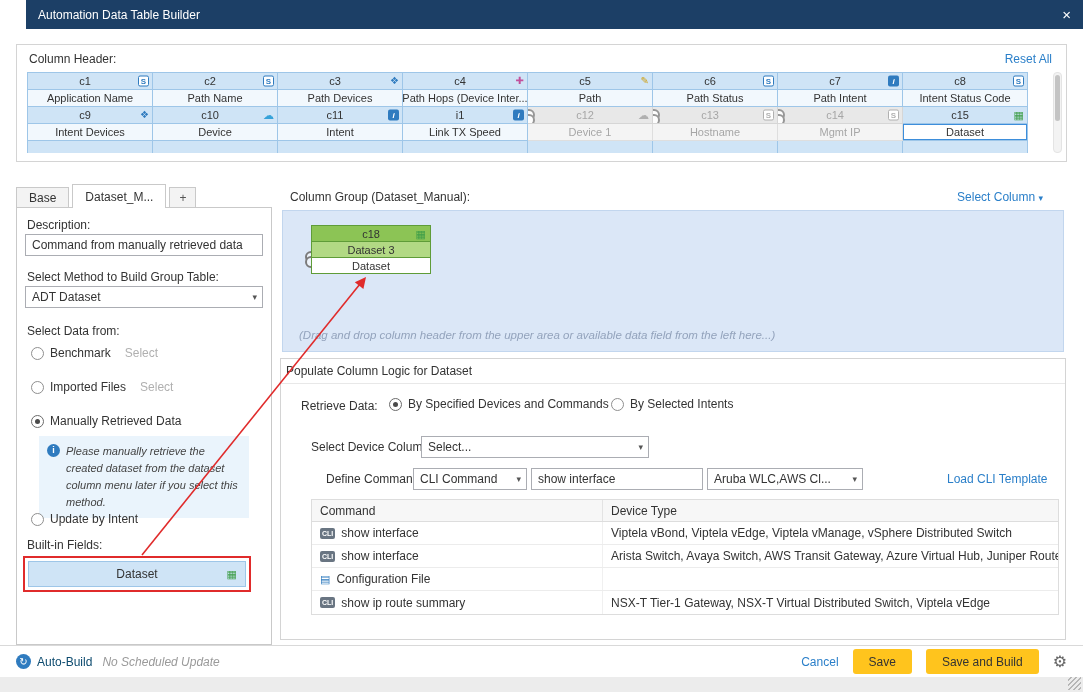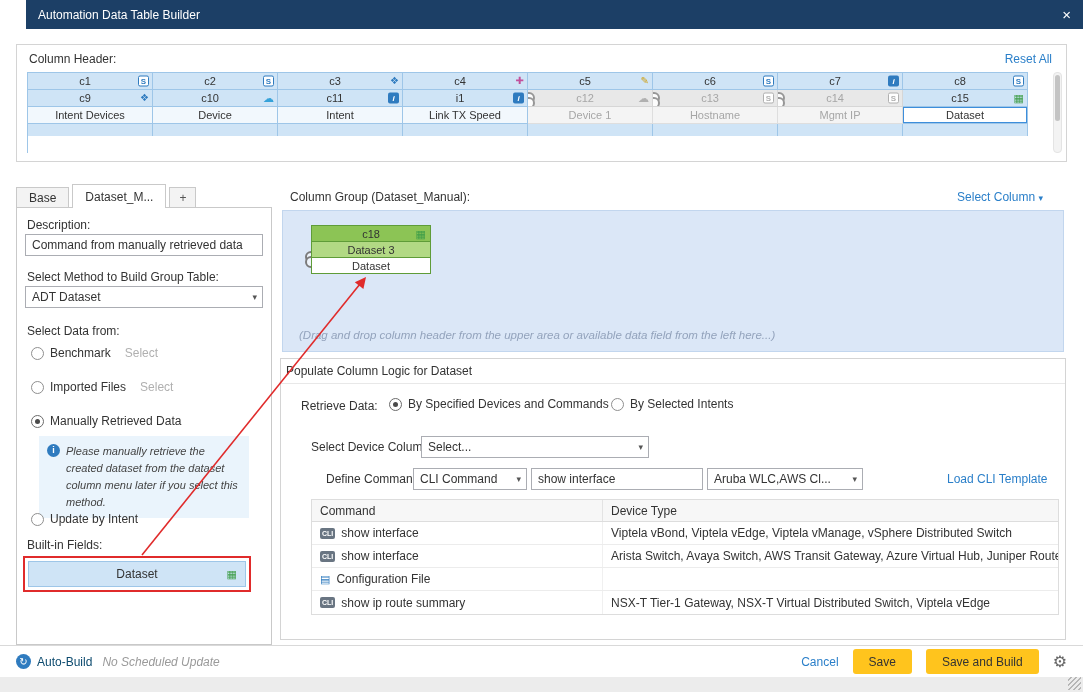--- a/index.html
+++ b/index.html
@@ -168,20 +168,30 @@
           <div class="cell id-cell">
             <span class="cid">c7</span>
             <span class="badge b-intent">i</span>
           </div>
           <div class="cell id-cell">
             <span class="cid">c8</span>
             <span class="badge b-S">S</span>
           </div>
         </div>
         <div class="ch-row">
+          <div class="cell name-cell">Application Name</div>
+          <div class="cell name-cell">Path Name</div>
+          <div class="cell name-cell">Path Devices</div>
+          <div class="cell name-cell">Path Hops (Device Inter...</div>
+          <div class="cell name-cell">Path</div>
+          <div class="cell name-cell">Path Status</div>
+          <div class="cell name-cell">Path Intent</div>
+          <div class="cell name-cell">Intent Status Code</div>
+        </div>
+        <div class="ch-row">
           <div class="cell id-cell">
             <span class="cid">c9</span>
             <span class="badge b-device-group">❖</span>
           </div>
           <div class="cell id-cell">
             <span class="cid">c10</span>
             <span class="badge b-device">☁</span>
           </div>
           <div class="cell id-cell">
             <span class="cid">c11</span>

